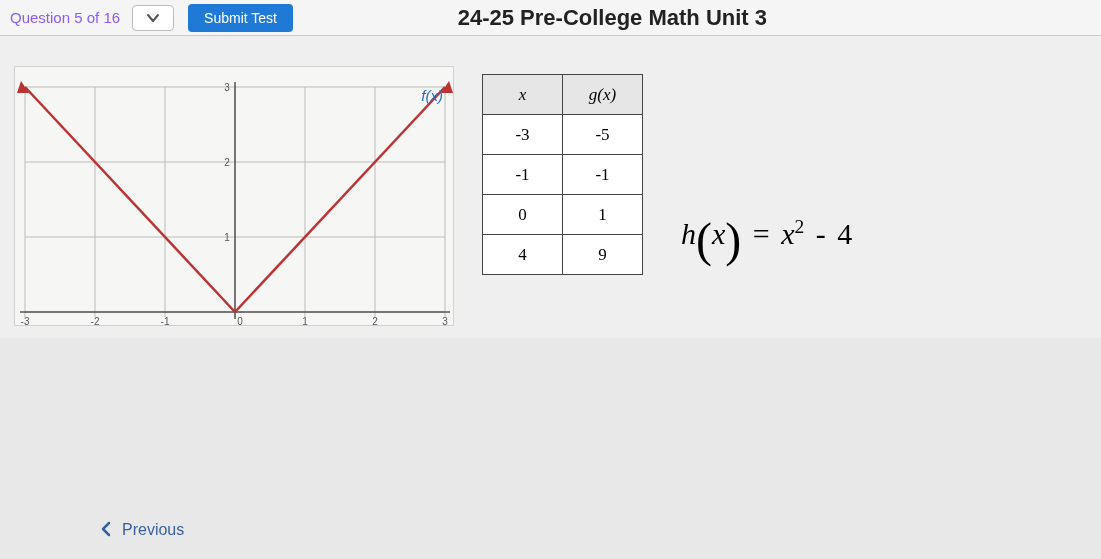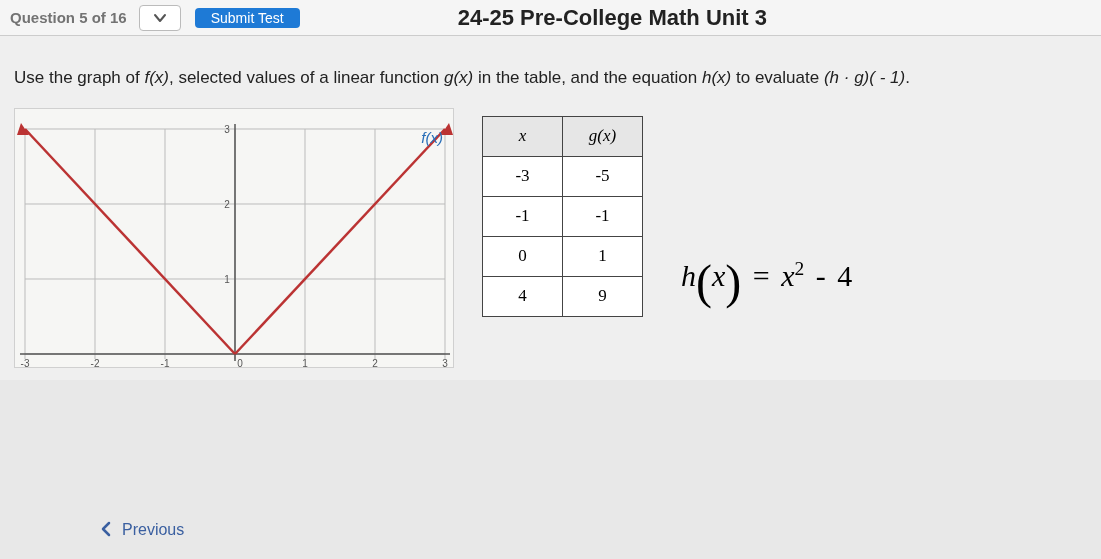--- a/index.html
+++ b/index.html
@@ -14,43 +14,43 @@
   .topbar {
     height: 36px;
     background: #f5f5f5;
     border-bottom: 1px solid #ccc;
     display: flex;
     align-items: center;
     padding: 0 8px;
     box-shadow: 0 1px 4px rgba(0,0,0,0.15);
   }
   .q-label {
-    font-weight: bold;
-    color: #737373;
+    font-weight: normal;
+    color: #8b5cf6;
     font-size: 15px;
     padding: 0 12px 0 2px;
   }
   .chevron-btn {
     background: #fff;
     border: 1px solid #bbb;
     border-radius: 4px;
     width: 42px;
     height: 26px;
     display: flex;
     align-items: center;
     justify-content: center;
     margin-right: 14px;
     cursor: pointer;
   }
   .submit-btn {
     background: #1e7ad6;
     color: #fff;
     border: none;
     border-radius: 4px;
-    height: 20px;
+    height: 28px;
     padding: 0 16px;
     font-size: 14px;
     cursor: pointer;
   }
   .course-title {
     position: absolute;
     left: 50%;
     transform: translateX(-30%);
     font-weight: bold;
     color: #222;
@@ -137,23 +137,20 @@
   <button class="chevron-btn">
     <svg width="16" height="16" viewBox="0 0 16 16">
         <path d="M3 5 L8 11 L13 5" stroke="#555" stroke-width="2" fill="none" stroke-linecap="round" stroke-linejoin="round"></path>
       </svg>
   </button>
   <button class="submit-btn">Submit Test</button>
   <span class="course-title">24-25 Pre-College Math Unit 3</span>
 </div>
 
 <div class="content">
-  <p class="prompt">
-    <span>Use the graph of </span><em>f(x)</em><span>, selected values of a linear function </span><em>g(x)</em><span> in the table, and the equation </span><em>h(x)</em><span> to evaluate </span><em>(h · g)( - 1)</em><span>.</span>
-  </p>
 
   <div class="row">
     <div class="graph-wrap">
       <svg width="440" height="260" viewBox="0 0 440 260">
         <g stroke="#bbb" stroke-width="1">
           <line x1="10" y1="20" x2="430" y2="20"></line>
           <line x1="10" y1="95" x2="430" y2="95"></line>
           <line x1="10" y1="170" x2="430" y2="170"></line>
           <line x1="10" y1="245" x2="430" y2="245"></line>
           <line x1="10" y1="20" x2="10" y2="250"></line>

